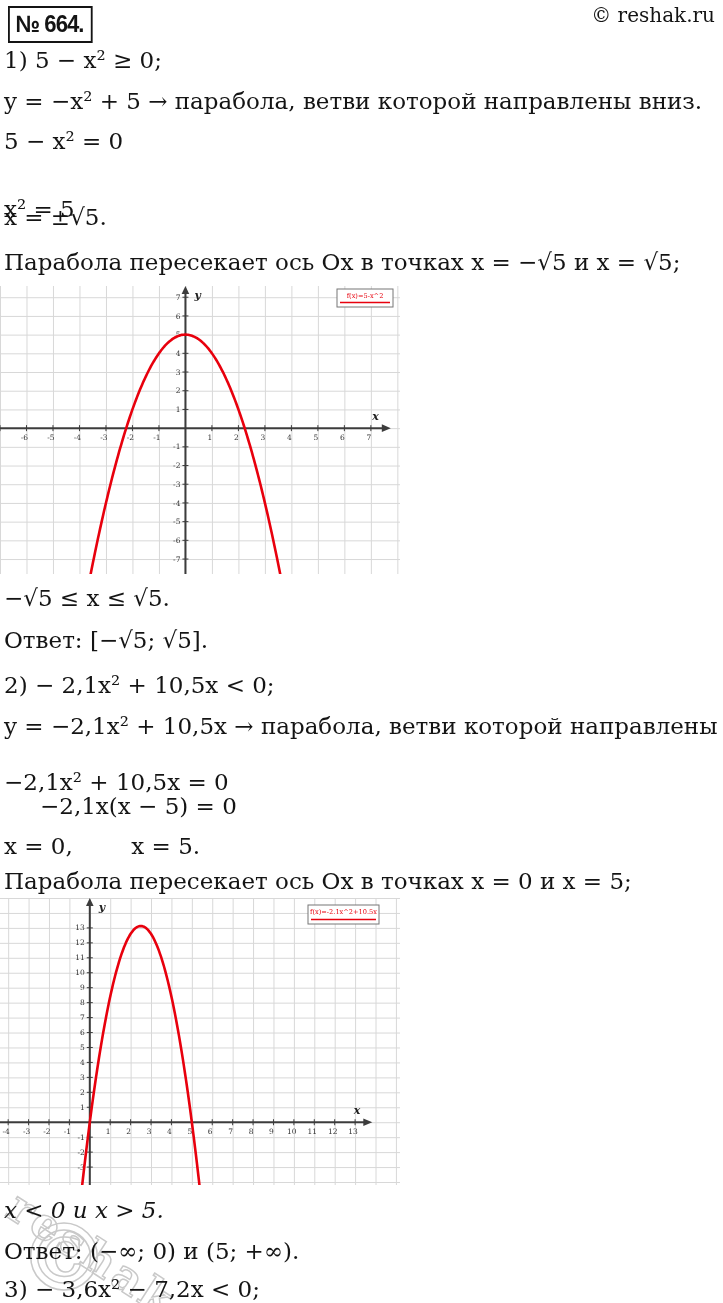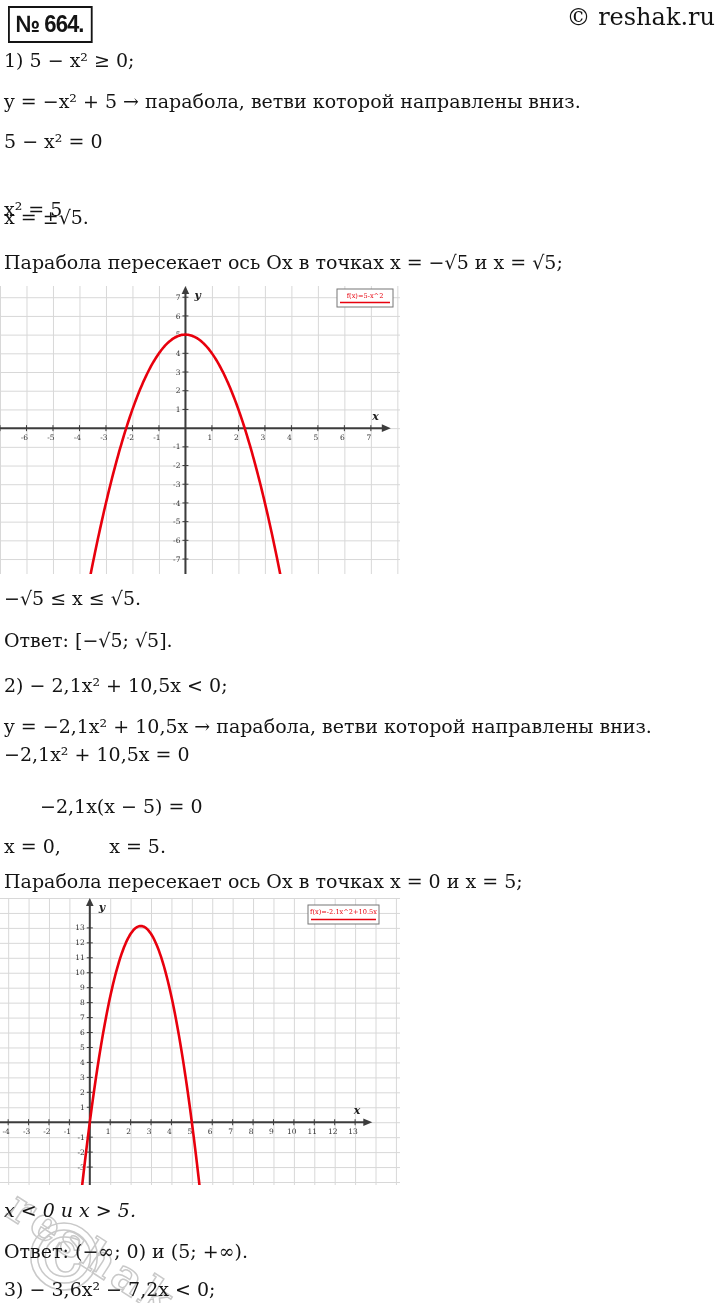--- a/index.html
+++ b/index.html
@@ -2,22 +2,22 @@
 <html><head>
 <meta charset="utf-8">
 <style>
   html,body{margin:0;padding:0;background:#fff;}
   .page{position:relative;width:723px;height:1303px;background:#ffffff;overflow:hidden;
         font-family:"DejaVu Serif",serif;color:#141414;}
   .problem-badge{position:absolute;left:8px;top:6px;border:2px solid #141414;
         padding:2px 8px 3px 6px;font-family:"Liberation Sans",sans-serif;
         font-weight:bold;font-size:24px;letter-spacing:-1px;transform:scaleX(.92);
         transform-origin:left top;background:#fff;z-index:3;}
-  .site-credit{position:absolute;right:8px;top:3px;font-size:24px;z-index:3;}
-  .mline{position:absolute;left:4px;white-space:pre;font-size:19px;line-height:28px;z-index:2;}
+  .site-credit{position:absolute;right:8px;top:3px;font-size:20px;z-index:3;}
+  .mline{position:absolute;left:4px;white-space:pre;font-size:23px;line-height:28px;z-index:2;}
   .graph{position:absolute;left:0;z-index:1;}
   #graph1{top:286px;width:400px;height:288px;}
   #graph2{top:898px;width:400px;height:287px;}
   #watermark{position:absolute;left:0;top:1148px;z-index:1;pointer-events:none;}
   svg text{font-family:"DejaVu Serif",serif;}
 </style>
 </head>
 <body>
 
 <div class="page">
@@ -35,21 +35,21 @@
       <div class="mline" style="top: 46px;">1) 5 − x² ≥ 0;</div>
       <div class="mline" style="top: 87px;">y = −x² + 5 → парабола, ветви которой направлены вниз.</div>
       <div class="mline" style="top: 127px;">5 − x² = 0</div>
       <div class="mline" style="top: 167px; margin-top: 28px;">x² = 5</div>
       <div class="mline" style="top: 203px; text-align: right;">x = ±√5.</div>
       <div class="mline" style="top: 248px;">Парабола пересекает ось Ox в точках x = −√5 и x = √5;</div>
       <div class="mline" style="top: 584px; text-align: right;">−√5 ≤ x ≤ √5.</div>
       <div class="mline" style="top: 626px; text-align: center;">Ответ: [−√5; √5].</div>
       <div class="mline" style="top: 671px;">2) − 2,1x² + 10,5x &lt; 0;</div>
       <div class="mline" style="top: 712px;">y = −2,1x² + 10,5x → парабола, ветви которой направлены вниз.</div>
-      <div class="mline" style="top: 740px;">−2,1x² + 10,5x = 0</div>
+      <div class="mline" style="top: 768px;">−2,1x² + 10,5x = 0</div>
       <div class="mline" style="top: 792px; margin-left: 36px;">−2,1x(x − 5) = 0</div>
       <div class="mline" style="top: 832px;">x = 0,        x = 5.</div>
       <div class="mline" style="top: 867px;">Парабола пересекает ось Ox в точках x = 0 и x = 5;</div>
       <div class="mline" style="top: 1196px; font-style: italic;">x &lt; 0 и x &gt; 5.</div>
       <div class="mline" style="top: 1237px; text-align: center;">Ответ: (−∞; 0) и (5; +∞).</div>
       <div class="mline" style="top: 1275px;">3) − 3,6x² − 7,2x &lt; 0;</div>
     </div>
 
   <div id="graph1" class="graph"><svg width="400" height="288" viewBox="0 0 400 288">
         <g stroke="#d8d8d8" stroke-width="1">

